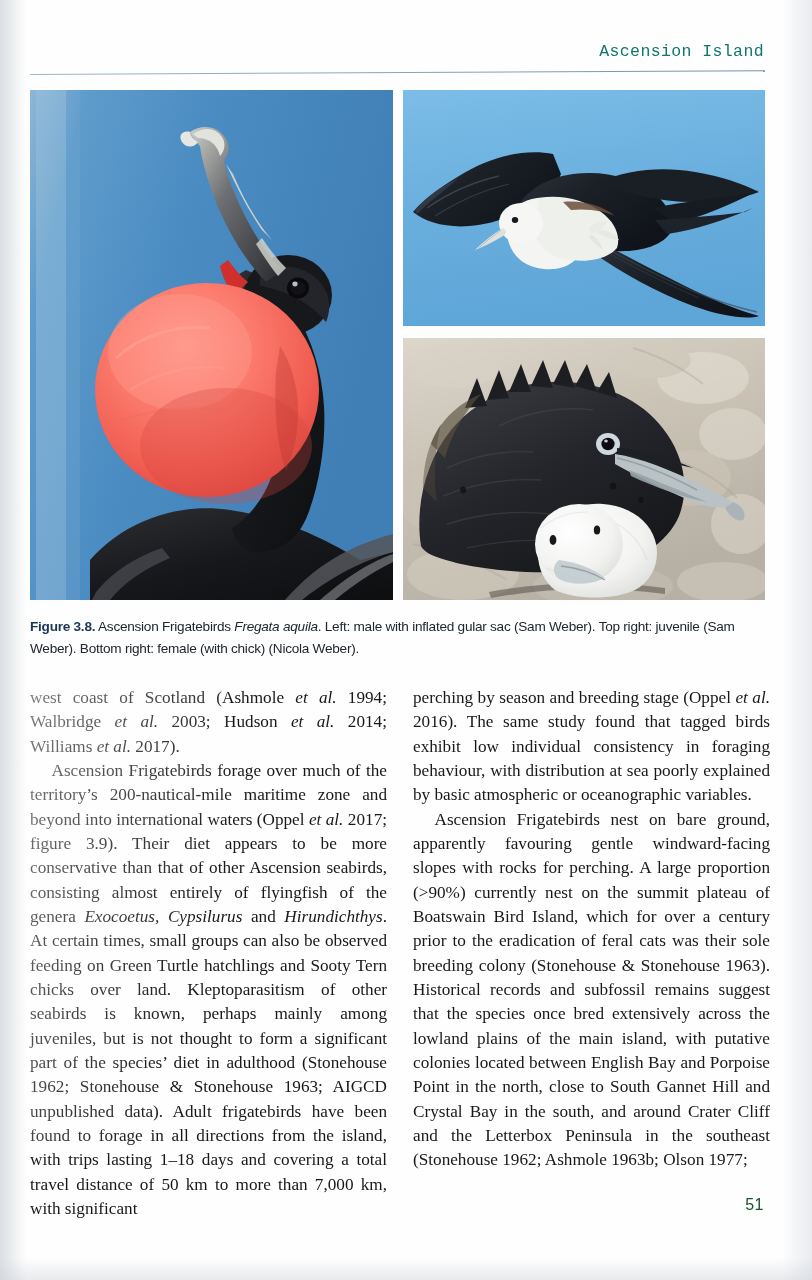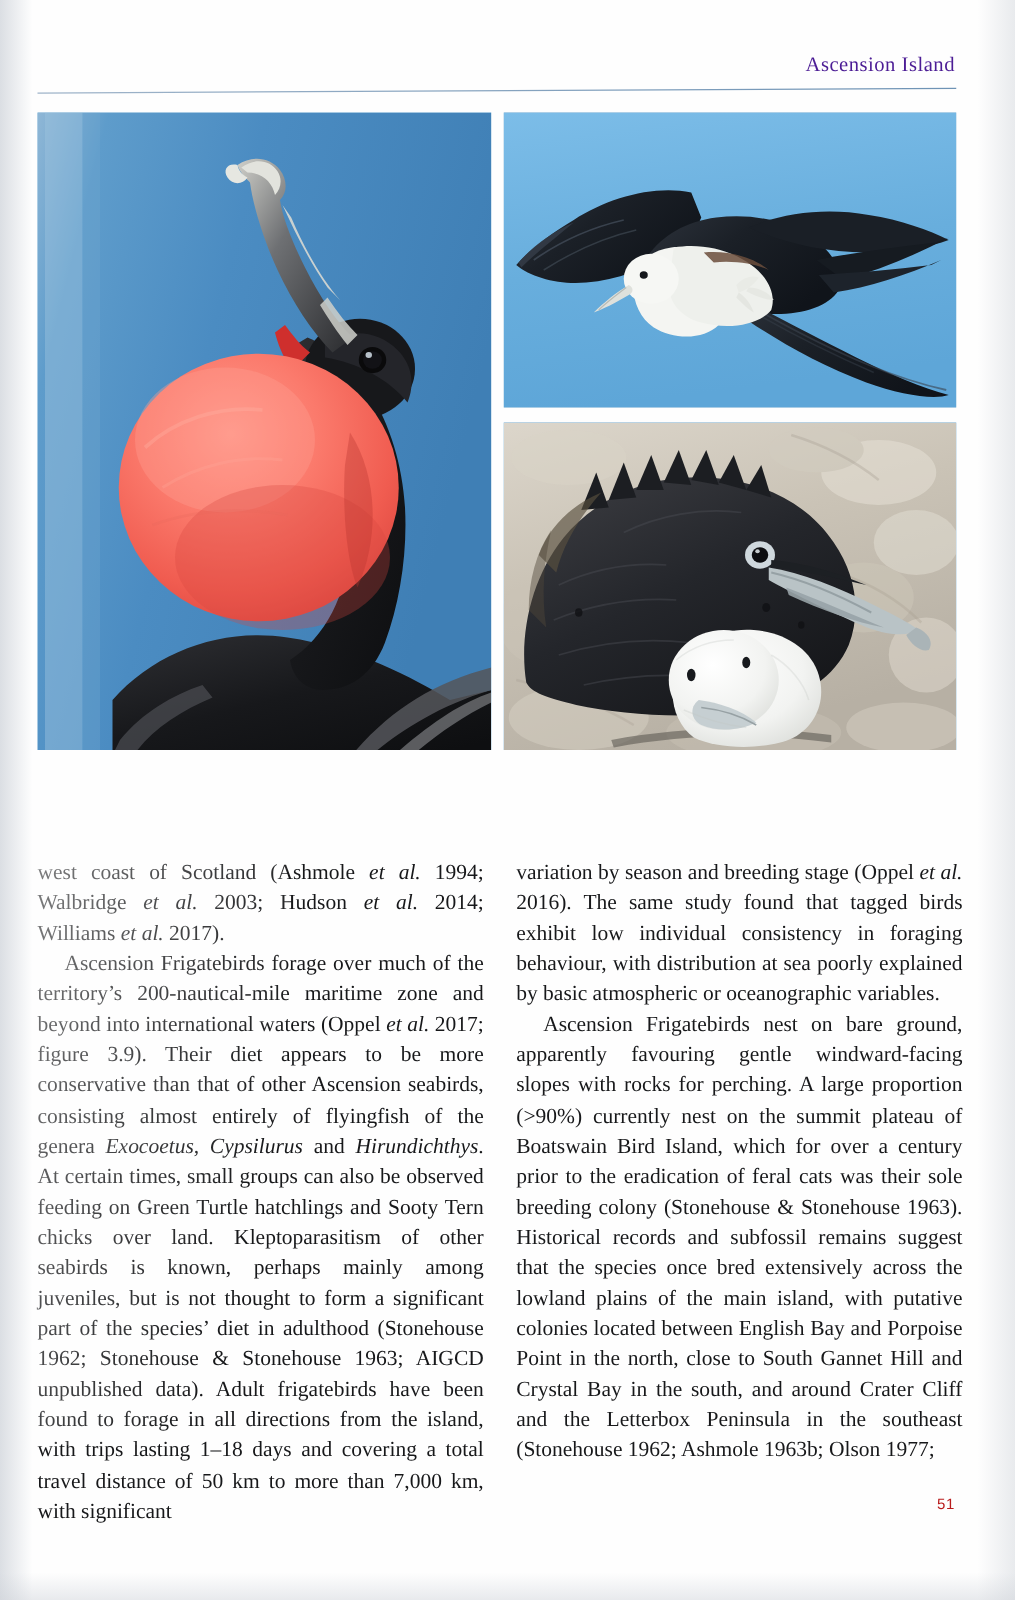--- a/index.html
+++ b/index.html
@@ -40,24 +40,24 @@
     height: 22px;
     background: linear-gradient(to top, rgba(205,209,216,0.45), rgba(255,255,255,0));
     pointer-events: none;
   }
 
   
   .running-head {
     position: absolute;
     top: 42px;
     right: 48px;
-    font-family: Liberation Serif, serif;
+    font-family: Liberation Mono, monospace;
     font-size: 16.5px;
     letter-spacing: 0.4px;
-    color: #4c1d95;
+    color: #0f766e;
     font-weight: 400;
   }
   .head-rule {
     position: absolute;
     left: 30px;
     top: 74px;
     width: 735px;
     height: 1.4px;
     background: linear-gradient(to right, #9fb4c9, #6e93b5);
     transform: rotate(-0.30deg);
@@ -136,22 +136,22 @@
     pointer-events: none;
     background: linear-gradient(105deg, rgba(255,255,255,0.50) 0%, rgba(255,255,255,0.18) 45%, rgba(255,255,255,0) 78%);
   }
 
   
   .folio {
     position: absolute;
     right: 48px;
     top: 1196px;
     font-family: "Liberation Sans", sans-serif;
-    font-size: 12px;
-    color: #b91c1c;
+    font-size: 16px;
+    color: #14532d;
     letter-spacing: 0.5px;
   }
 </style>
 </head>
 <body>
 
 <div class="page">
 
   <div class="running-head">Ascension Island</div>
   <div class="head-rule"></div>
@@ -396,28 +396,31 @@
 
         <g opacity="0.3" stroke="#c2c6c3" fill="none" stroke-width="1.2">
           <path d="M138 190 C150 180 166 174 184 174"></path>
           <path d="M144 230 C158 236 176 242 194 244"></path>
           <path d="M214 186 C228 194 240 208 244 222"></path>
         </g>
       </svg>
     </div>
   </div>
 
+  <div class="caption">
+    <span class="fig-label">Figure 3.8.</span><span> Ascension Frigatebirds </span><i>Fregata aquila</i><span>. Left: male with inflated gular sac (Sam Weber). Top right: juvenile (Sam Weber). Bottom right: female (with chick) (Nicola Weber).</span>
+  </div>
 
   <div class="columns">
     <div class="col col-left">
         <p><span>west coast of Scotland (Ashmole </span><i>et al.</i><span> 1994; Walbridge </span><i>et al.</i><span> 2003; Hudson </span><i>et al.</i><span> 2014; Williams </span><i>et al.</i><span> 2017).</span></p>
         <p class="indent"><span>Ascension Frigatebirds forage over much of the territory’s 200-nautical-mile maritime zone and beyond into international waters (Oppel </span><i>et al.</i><span> 2017; figure 3.9). Their diet appears to be more conservative than that of other Ascension seabirds, consisting almost entirely of flyingfish of the genera </span><i>Exocoetus, Cypsilurus</i><span> and </span><i>Hirundichthys</i><span>. At certain times, small groups can also be observed feeding on Green Turtle hatchlings and Sooty Tern chicks over land. Kleptoparasitism of other seabirds is known, perhaps mainly among juveniles, but is not thought to form a significant part of the species’ diet in adulthood (Stonehouse 1962; Stonehouse &amp; Stonehouse 1963; AIGCD unpublished data). Adult frigatebirds have been found to forage in all directions from the island, with trips lasting 1–18 days and covering a total travel distance of 50 km to more than 7,000 km, with significant</span></p>
       </div>
     <div class="col col-right">
-        <p><span>variation by season and breeding stage (Oppel </span><i>et al.</i><span> 2016). The same study found that tagged birds exhibit low individual consistency in foraging behaviour, with distribution at sea poorly explained by basic atmospheric or oceanographic variables.</span></p>
+        <p><span>perching by season and breeding stage (Oppel </span><i>et al.</i><span> 2016). The same study found that tagged birds exhibit low individual consistency in foraging behaviour, with distribution at sea poorly explained by basic atmospheric or oceanographic variables.</span></p>
         <p class="indent"><span>Ascension Frigatebirds nest on bare ground, apparently favouring gentle windward-facing slopes with rocks for perching. A large proportion (&gt;90%) currently nest on the summit plateau of Boatswain Bird Island, which for over a century prior to the eradication of feral cats was their sole breeding colony (Stonehouse &amp; Stonehouse 1963). Historical records and subfossil remains suggest that the species once bred extensively across the lowland plains of the main island, with putative colonies located between English Bay and Porpoise Point in the north, close to South Gannet Hill and Crystal Bay in the south, and around Crater Cliff and the Letterbox Peninsula in the southeast (Stonehouse 1962; Ashmole 1963b; Olson 1977;</span></p>
       </div>
   </div>
   <div class="ink-fade"></div>
 
   <div class="folio">51</div>
 
   <div class="scan-shadow-left"></div>
   <div class="scan-shadow-right"></div>
   <div class="scan-shadow-bottom"></div>

